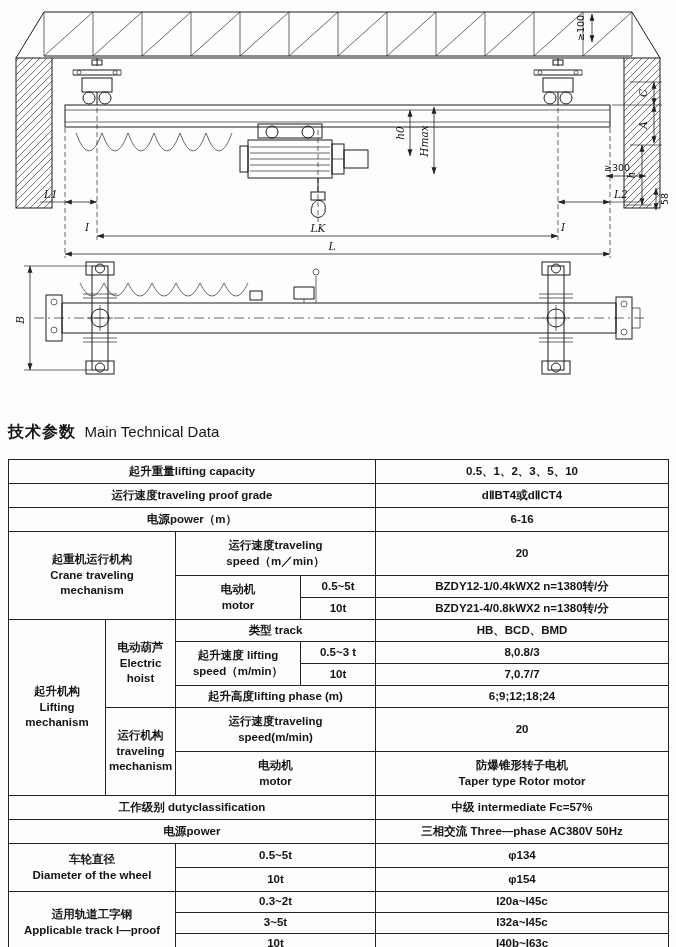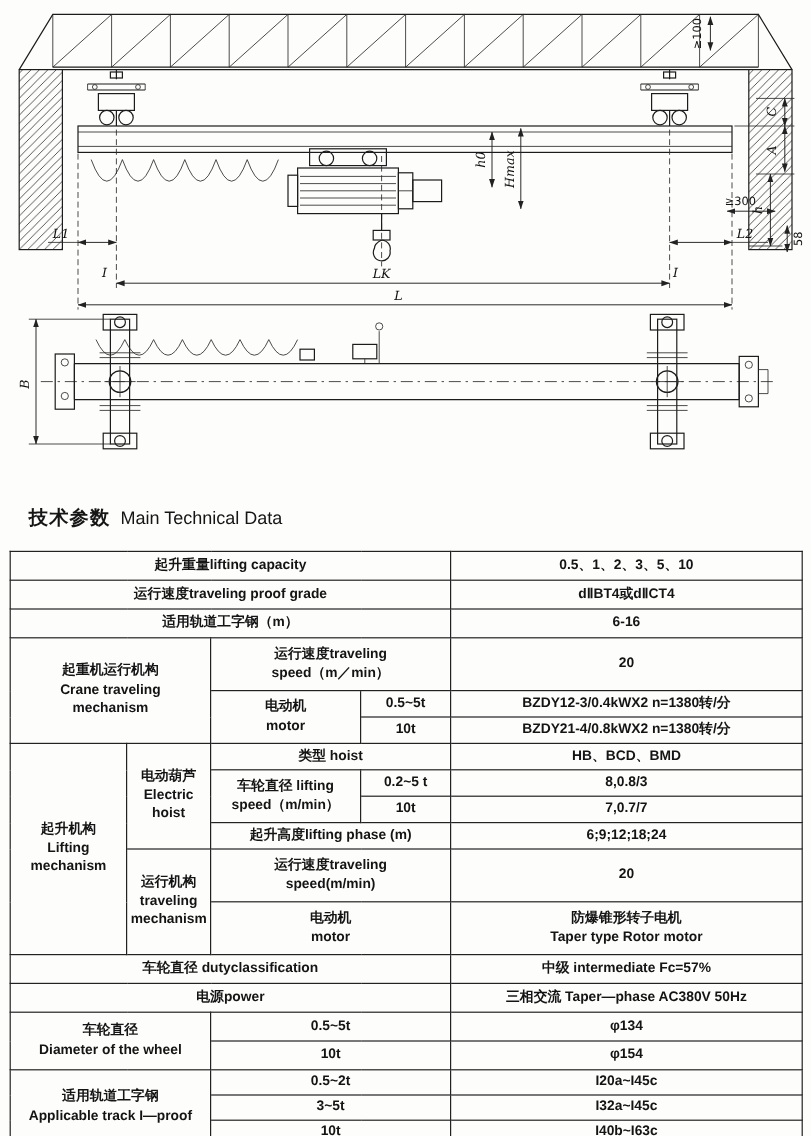--- a/index.html
+++ b/index.html
@@ -7,21 +7,21 @@
         font-family:"Liberation Sans",sans-serif;color:#151515;}
   svg{display:block;}
   svg .ln{stroke:#1c1c1c;stroke-width:1;fill:none;}
   svg .thin{stroke:#2a2a2a;stroke-width:0.7;fill:none;}
   svg .dash{stroke:#2a2a2a;stroke-width:0.7;fill:none;stroke-dasharray:5 3;}
   svg .cline{stroke:#2a2a2a;stroke-width:0.7;fill:none;stroke-dasharray:10 4 2 4;}
   svg .dimline{stroke:#222;stroke-width:0.8;fill:none;}
   svg text{fill:#111;}
   .dim{font:italic 10.5px "DejaVu Serif",serif;}
   .dimn{font:9.5px "DejaVu Sans",sans-serif;}
-  .title-row{margin:4px 0 3px 24px;}
+  .title-row{margin:4px 0 3px 8px;}
   .t-zh{font:bold 16px "DejaVu Sans",sans-serif;letter-spacing:1px;}
   .t-en{font:15px "Liberation Sans",sans-serif;margin-left:4px;}
   table.spec{border-collapse:collapse;table-layout:fixed;width:660px;margin:16px 0 0 8px;
              font:bold 11.5px "Liberation Sans",sans-serif;color:#141414;}
   table.spec td{border:1px solid #222;text-align:center;vertical-align:middle;
                 white-space:pre-line;padding:0 3px;line-height:1.35;overflow:hidden;}
 </style>
 </head>
 <body>
 
@@ -227,57 +227,57 @@
     <tbody>
       <tr style="height:24px">
         <td colspan="4">起升重量lifting capacity</td>
         <td>0.5、1、2、3、5、10</td>
       </tr>
       <tr style="height:24px">
         <td colspan="4">运行速度traveling proof grade</td>
         <td>dⅡBT4或dⅡCT4</td>
       </tr>
       <tr style="height:24px">
-        <td colspan="4">适用轨道工字钢（m）</td>
+        <td colspan="4">电源power（m）</td>
         <td>6-16</td>
       </tr>
 
       <tr style="height:44px">
         <td colspan="2" rowspan="3">起重机运行机构
 Crane traveling
 mechanism</td>
         <td colspan="2">运行速度traveling
 speed（m／min）</td>
         <td>20</td>
       </tr>
       <tr style="height:22px">
         <td rowspan="2">电动机
 motor</td>
         <td>0.5~5t</td>
-        <td>BZDY12-3/0.4kWX2 n=1380转/分</td>
+        <td>BZDY12-1/0.4kWX2 n=1380转/分</td>
       </tr>
       <tr style="height:22px">
         <td>10t</td>
         <td>BZDY21-4/0.8kWX2 n=1380转/分</td>
       </tr>
 
       <tr style="height:22px">
         <td rowspan="6">起升机构
 Lifting
 mechanism</td>
         <td rowspan="4">电动葫芦
 Electric
 hoist</td>
-        <td colspan="2">类型  hoist</td>
+        <td colspan="2">类型  track</td>
         <td>HB、BCD、BMD</td>
       </tr>
       <tr style="height:22px">
-        <td rowspan="2">车轮直径 lifting
+        <td rowspan="2">起升速度 lifting
 speed（m/min）</td>
-        <td>0.2~5 t</td>
+        <td>0.5~3 t</td>
         <td>8,0.8/3</td>
       </tr>
       <tr style="height:22px">
         <td>10t</td>
         <td>7,0.7/7</td>
       </tr>
       <tr style="height:22px">
         <td colspan="2">起升高度lifting phase (m)</td>
         <td>6;9;12;18;24</td>
       </tr>
@@ -290,43 +290,43 @@
         <td>20</td>
       </tr>
       <tr style="height:44px">
         <td colspan="2">电动机
 motor</td>
         <td>防爆锥形转子电机
 Taper type Rotor motor</td>
       </tr>
 
       <tr style="height:24px">
-        <td colspan="4">车轮直径 dutyclassification</td>
+        <td colspan="4">工作级别 dutyclassification</td>
         <td>中级 intermediate Fc=57%</td>
       </tr>
       <tr style="height:24px">
         <td colspan="4">电源power</td>
-        <td>三相交流  Taper—phase AC380V 50Hz</td>
+        <td>三相交流  Three—phase AC380V 50Hz</td>
       </tr>
 
       <tr style="height:24px">
         <td colspan="2" rowspan="2">车轮直径
 Diameter of the wheel</td>
         <td colspan="2">0.5~5t</td>
         <td>φ134</td>
       </tr>
       <tr style="height:24px">
         <td colspan="2">10t</td>
         <td>φ154</td>
       </tr>
 
       <tr style="height:21px">
         <td colspan="2" rowspan="3">适用轨道工字钢
 Applicable track I—proof</td>
-        <td colspan="2">0.5~2t</td>
+        <td colspan="2">0.3~2t</td>
         <td>I20a~I45c</td>
       </tr>
       <tr style="height:21px">
         <td colspan="2">3~5t</td>
         <td>I32a~I45c</td>
       </tr>
       <tr style="height:21px">
         <td colspan="2">10t</td>
         <td>I40b~I63c</td>
       </tr>

